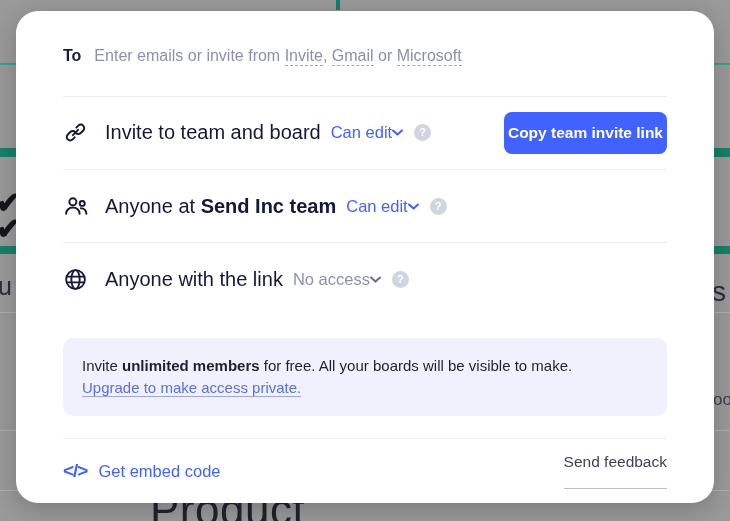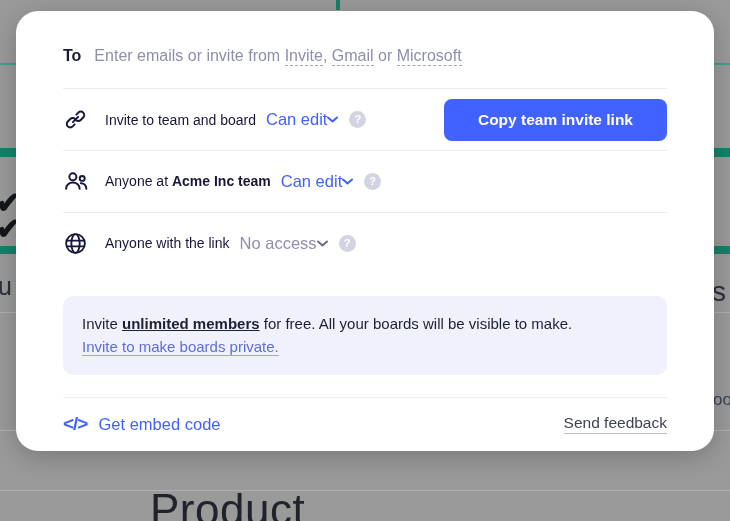--- a/index.html
+++ b/index.html
@@ -104,21 +104,21 @@
     height: 1px;
     background: rgba(255,255,255,.22);
   }
 
   
   .modal {
     position: absolute;
     left: 16px;
     top: 11px;
     width: 698px;
-    height: 440px;
+    height: 492px;
     background: #ffffff;
     border-radius: 22px;
     box-shadow: 0 6px 26px rgba(0,0,0,.22);
     padding: 0 47px;
     display: flex;
     flex-direction: column;
     overflow: hidden;
   }
 
   
@@ -159,21 +159,21 @@
     gap: 0;
   }
   .perm-icon {
     width: 42px;
     flex: 0 0 42px;
     display: flex;
     align-items: center;
     color: #18183c;
   }
   .perm-text {
-    font-size: 14px;
+    font-size: 20px;
     color: #17173a;
     white-space: nowrap;
   }
   .perm-text b { font-weight: bold; }
 
   .perm-select {
     display: flex;
     align-items: center;
     gap: 0;
     margin-left: 10px;
@@ -207,41 +207,41 @@
 
   .spacer { flex: 1; }
 
   .copy-btn {
     background: #4262ff;
     color: #ffffff;
     font-size: 15.5px;
     font-weight: bold;
     border: none;
     border-radius: 8px;
-    padding: 12px 34px;
+    padding: 12px 4px;
     cursor: pointer;
     font-family: "Liberation Sans", sans-serif;
     white-space: nowrap;
     margin-left: 6px;
   }
 
   
   .banner {
     background: #f0f1fd;
     border-radius: 10px;
     padding: 17px 19px 19px;
     margin-top: 22px;
     margin-bottom: 22px;
   }
   .banner-line {
     font-size: 15px;
     color: #1d2033;
     line-height: 1.45;
   }
-  .banner-line b { font-weight: bold; text-decoration: underline; }
+  .banner-line b { font-weight: bold; }
   .banner-link {
     display: inline-block;
     margin-top: 3px;
     font-size: 15px;
     color: #5b6fd6;
     text-decoration: none;
     border-bottom: 1px solid #9aa7e4;
     cursor: pointer;
   }
 
@@ -263,21 +263,21 @@
     font-weight: bold;
     letter-spacing: -1px;
   }
   .embed-label { font-size: 16.5px; }
 
   .feedback {
     font-size: 15.5px;
     color: #3f4254;
     border-bottom: 1px solid #b9bcc9;
     cursor: pointer;
-    padding-bottom: 1px;
+    padding-bottom: 17px;
   }
 </style>
 </head>
 <body>
 
 <div class="backdrop">
   <div class="bg-teal-top"></div>
   <div class="bg-hline" style="top:64px;"></div>
   <div class="bg-teal-line-1"></div>
   <div class="bg-teal-bar-1"></div>
@@ -330,21 +330,21 @@
 
   <div class="perm-row">
     <span class="perm-icon">
       <svg width="27" height="25" viewBox="0 0 26 24" fill="none" stroke="#18183c" stroke-width="1.9" stroke-linecap="round" stroke-linejoin="round">
         <circle cx="9.5" cy="7.5" r="3.4"></circle>
         <path d="M3 19c0-3.6 2.9-6 6.5-6s6.5 2.4 6.5 6"></path>
         <circle cx="18.5" cy="9" r="2.4"></circle>
         <path d="M17.2 13.6c3 .1 5.3 2.2 5.3 5.4"></path>
       </svg>
     </span>
-    <span class="perm-text"><span>Anyone at </span><b>Acme Inc team</b></span>
+    <span class="perm-text"><span>Anyone at </span><b>Send Inc team</b></span>
     <span class="perm-select">
       <span class="val">Can edit</span>
       <span class="chev">
         <svg width="11" height="7" viewBox="0 0 11 7" fill="none" stroke="#4262ff" stroke-width="2" stroke-linecap="round" stroke-linejoin="round">
             <path d="M1 1.5 5.5 5.5 10 1.5"></path>
           </svg>
       </span>
     </span>
     <span class="help">?</span>
   </div>
@@ -366,21 +366,21 @@
         <svg width="11" height="7" viewBox="0 0 11 7" fill="none" stroke="#6b6e88" stroke-width="2" stroke-linecap="round" stroke-linejoin="round">
             <path d="M1 1.5 5.5 5.5 10 1.5"></path>
           </svg>
       </span>
     </span>
     <span class="help">?</span>
   </div>
 
   <div class="banner">
     <div class="banner-line"><span>Invite </span><b>unlimited members</b><span> for free. All your boards will be visible to make.</span></div>
-    <span class="banner-link">Invite to make boards private.</span>
+    <span class="banner-link">Upgrade to make access private.</span>
   </div>
 
   <div class="divider"></div>
 
   <div class="footer">
     <span class="embed">
       <span class="embed-code-icon">&lt;/&gt;</span>
       <span class="embed-label">Get embed code</span>
     </span>
     <span class="spacer"></span>

